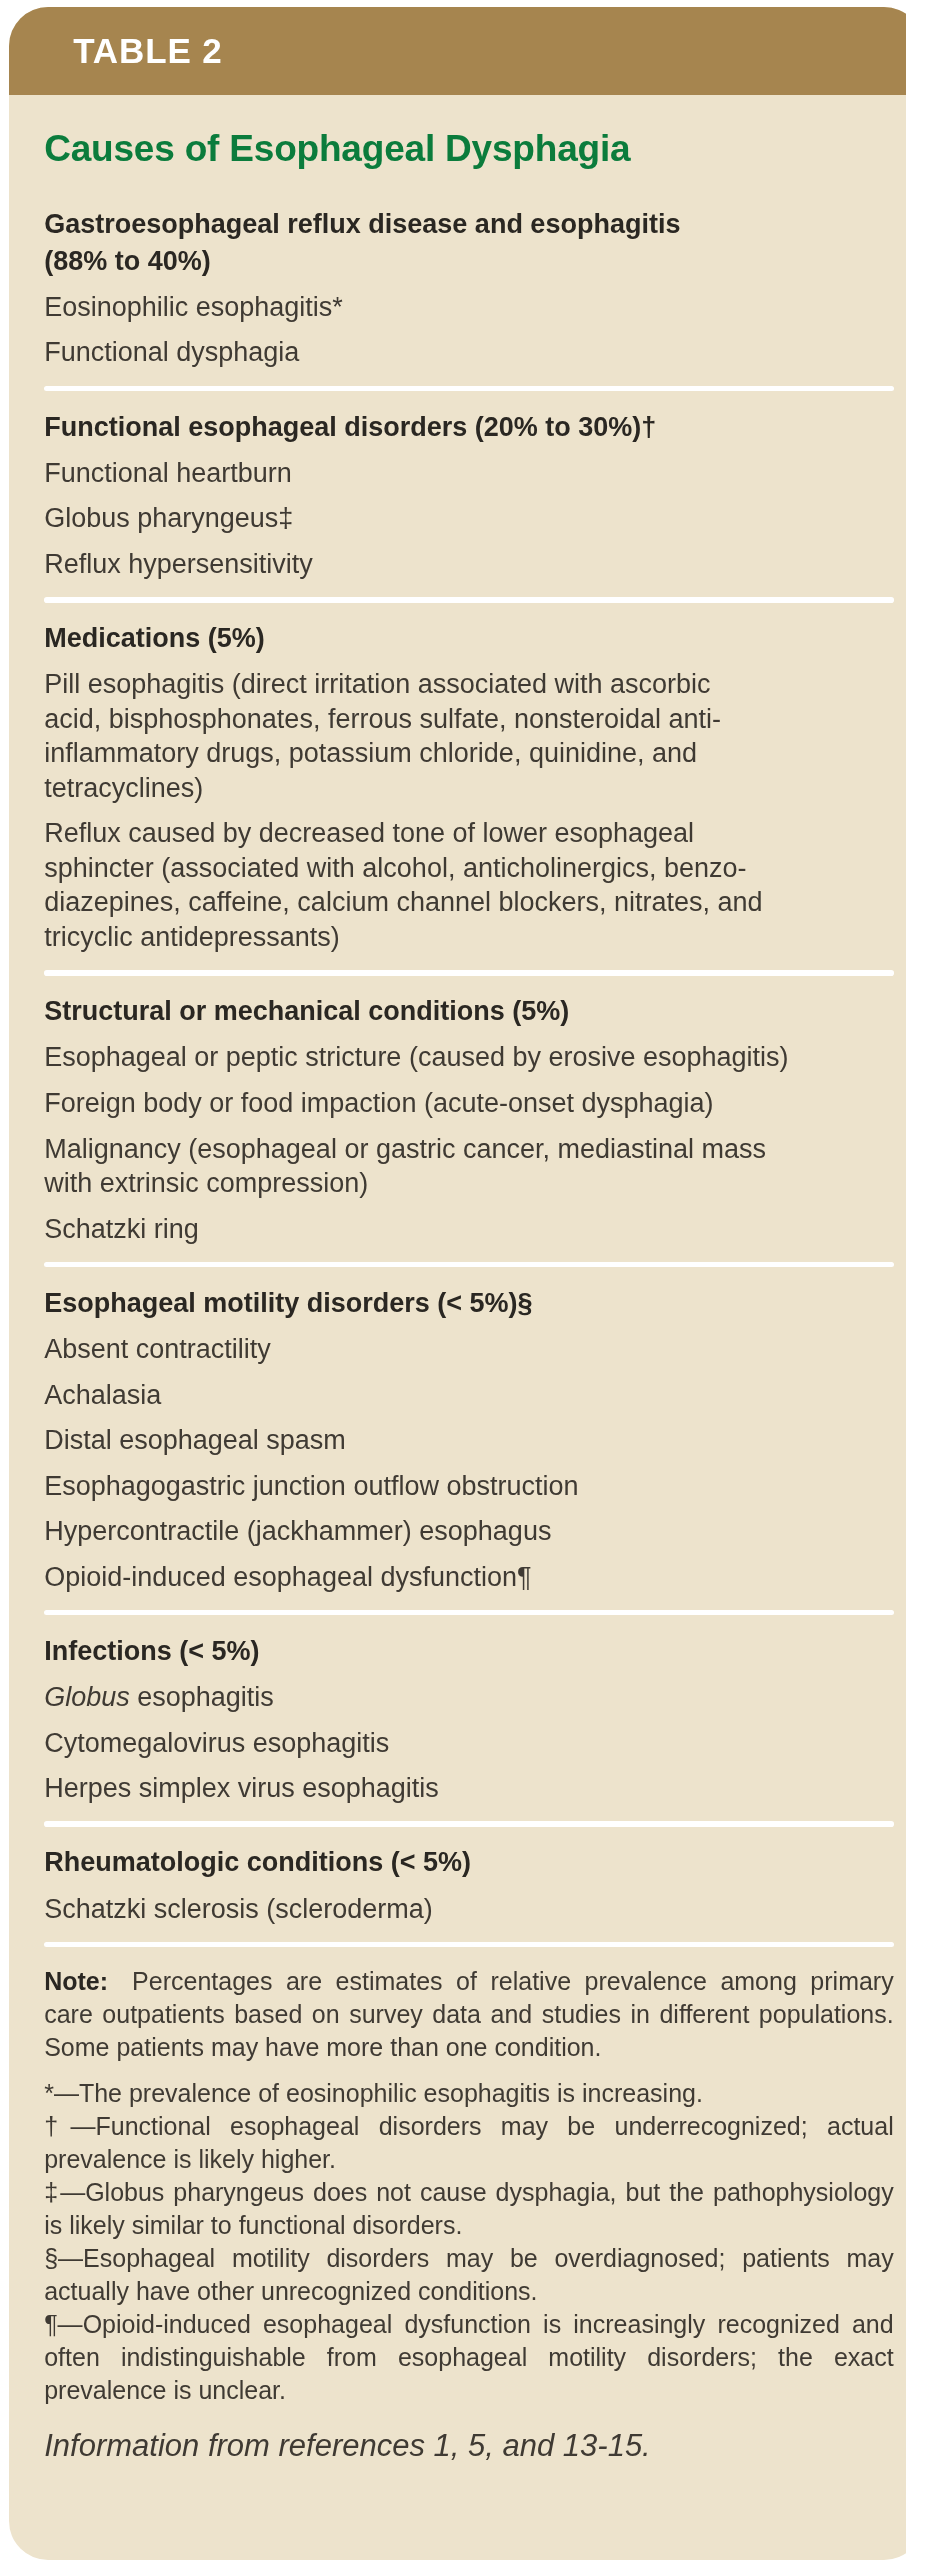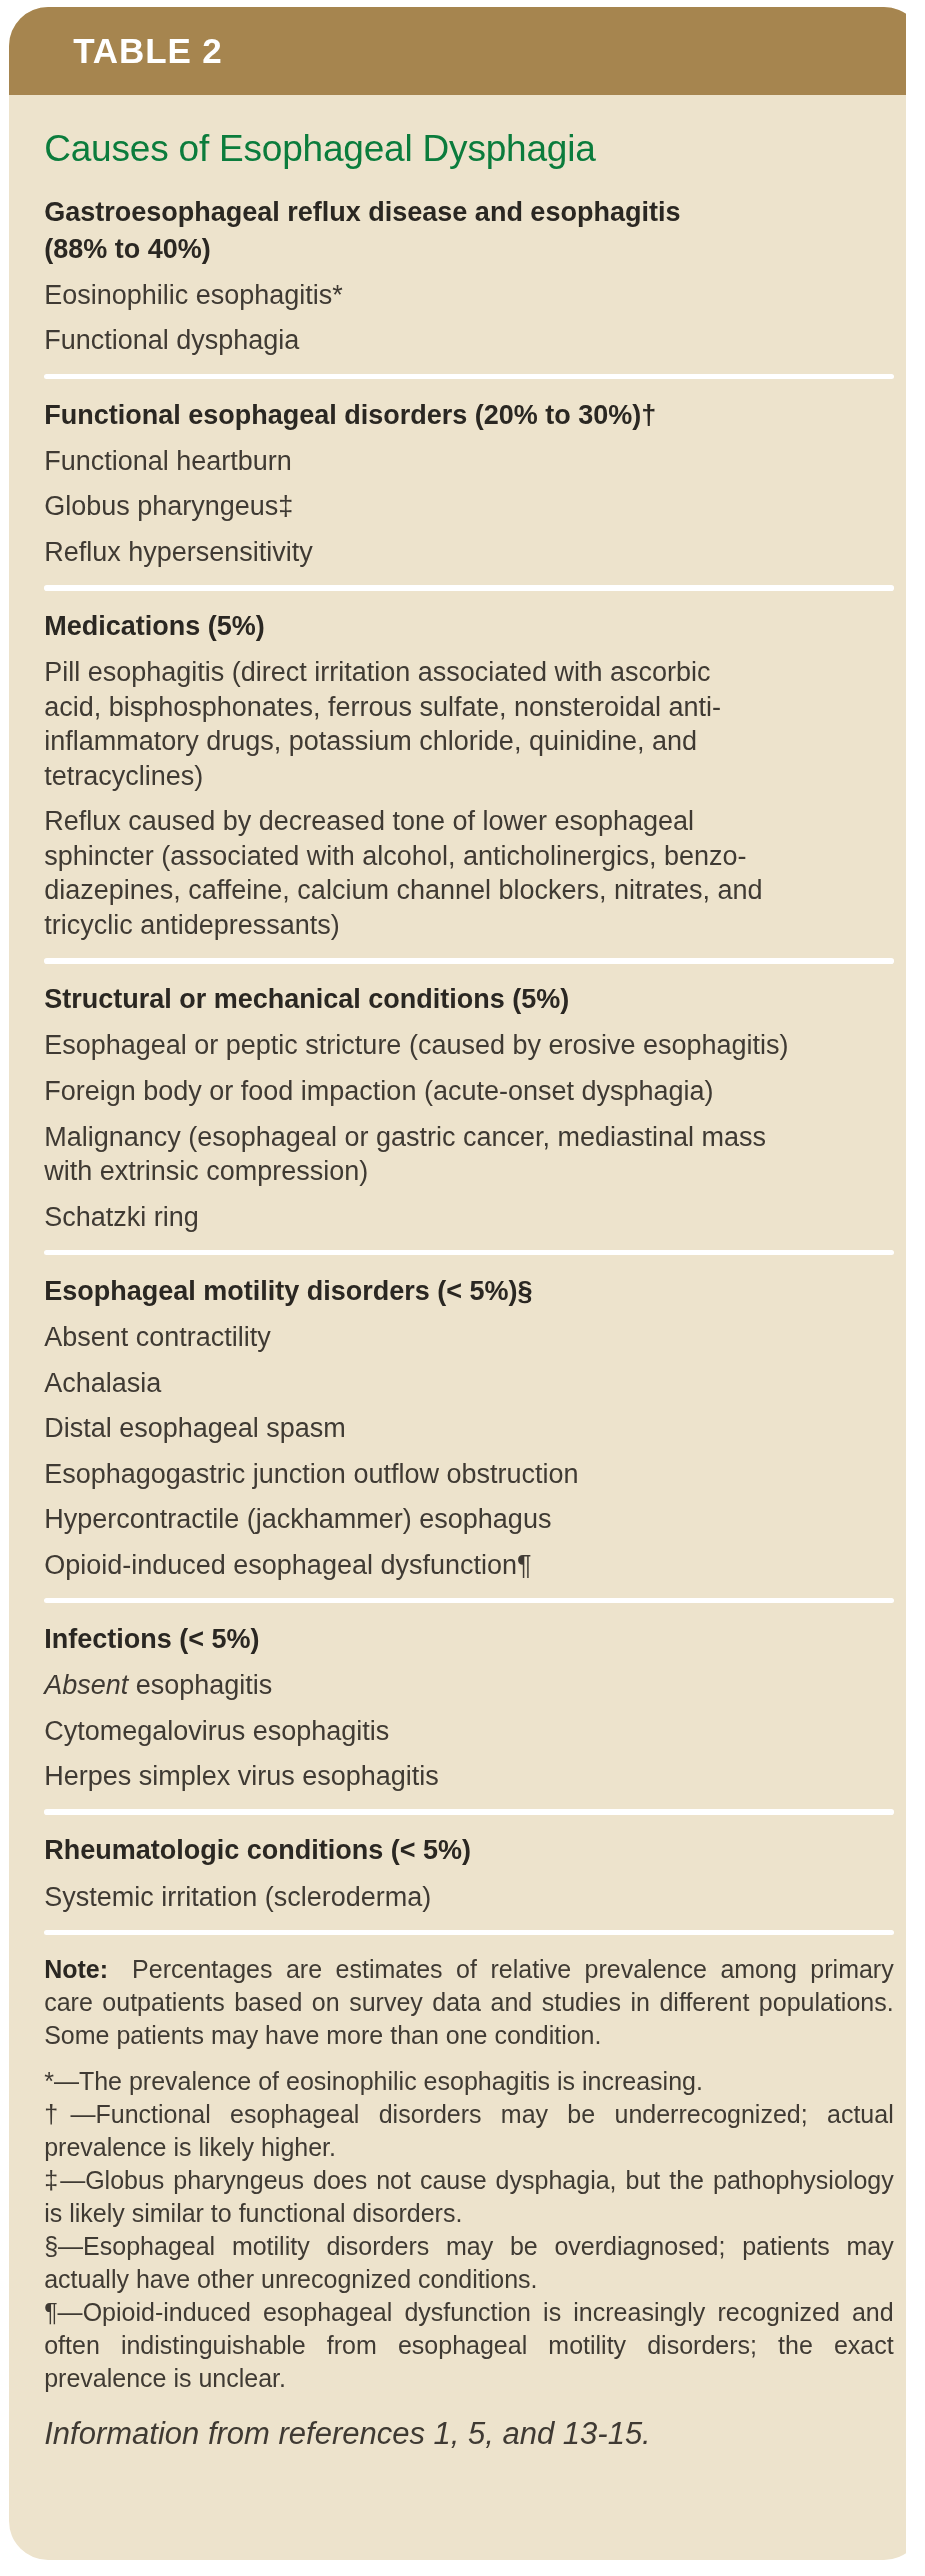--- a/index.html
+++ b/index.html
@@ -47,22 +47,22 @@
     font-size:35px;
     font-weight:700;
     letter-spacing:0.9px;
   }
   .card-body{
     padding:20px 29.5px 33px 35px;
   }
   .title{
     color:var(--title-green);
     font-size:37px;
-    font-weight:400;
-    margin:13px 0 24px 0;
+    font-weight:700;
+    margin:13px 0 36px 0;
     letter-spacing:-0.2px;
   }
   .sec-header{
     font-size:27px;
     font-weight:700;
     color:var(--heading-text);
     line-height:1.34;
     margin:0;
     white-space:pre-line;
   }
@@ -161,28 +161,28 @@
             <p class="item">Absent contractility</p>
             <p class="item">Achalasia</p>
             <p class="item">Distal esophageal spasm</p>
             <p class="item">Esophagogastric junction outflow obstruction</p>
             <p class="item">Hypercontractile (jackhammer) esophagus</p>
             <p class="item">Opioid-induced esophageal dysfunction¶</p>
           </section>
           <div class="divider"></div>
           <section class="section">
             <h2 class="sec-header">Infections (&lt; 5%)</h2>
-            <p class="item"><i class="item-italic">Absent</i> esophagitis</p>
+            <p class="item"><i class="item-italic">Globus</i> esophagitis</p>
             <p class="item">Cytomegalovirus esophagitis</p>
             <p class="item">Herpes simplex virus esophagitis</p>
           </section>
           <div class="divider"></div>
           <section class="section">
             <h2 class="sec-header">Rheumatologic conditions (&lt; 5%)</h2>
-            <p class="item">Systemic irritation (scleroderma)</p>
+            <p class="item">Schatzki sclerosis (scleroderma)</p>
           </section>
           <div class="divider"></div>
         </div>
 
       <p class="note">
         <b>Note:</b><span>Percentages are estimates of relative prevalence among pri­mary care outpatients based on survey data and studies in different populations. Some patients may have more than one condition.</span>
       </p>
 
       <div class="footnotes">
           <p class="footnote"><span class="fn-prefix">*—</span>The prevalence of eosinophilic esophagitis is increasing.</p>

